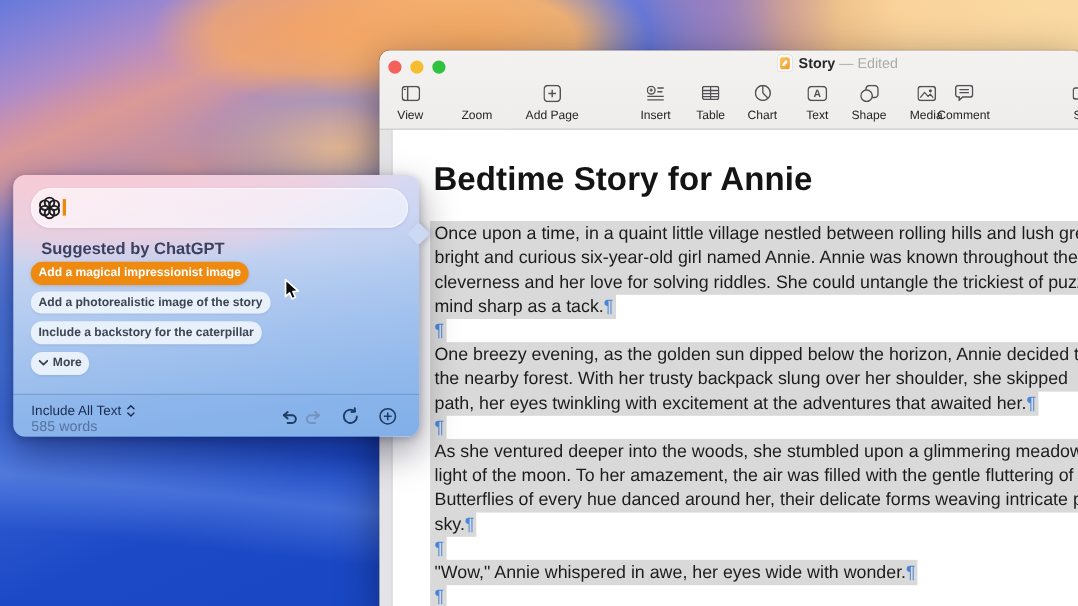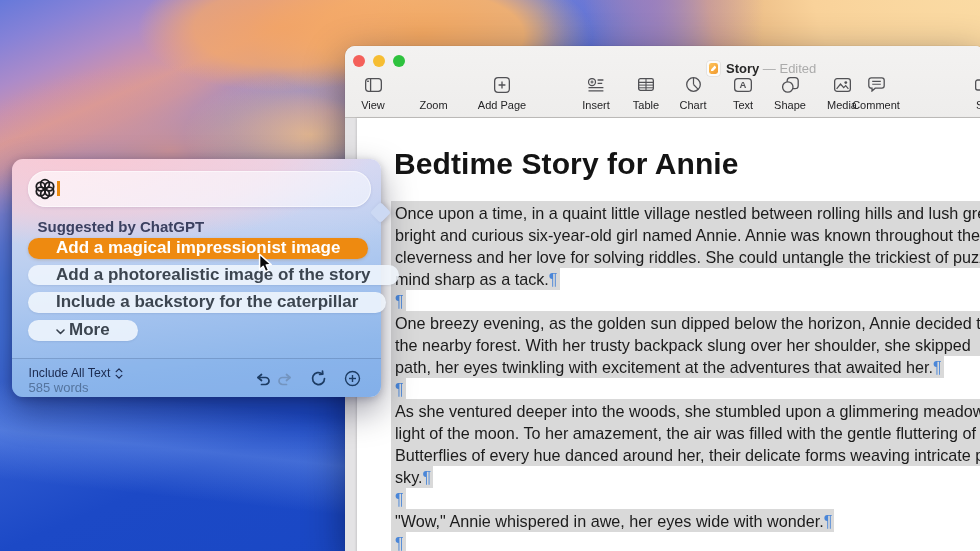--- a/index.html
+++ b/index.html
@@ -26,21 +26,21 @@
   .window { position:absolute; left:345px; top:46px; width:640px; height:510px;
     border-radius:10px 10px 0 0;
     box-shadow: 0 12px 40px rgba(0,0,20,0.45), 0 0 1px rgba(0,0,0,0.35);
     overflow:hidden; background:#f1f0ef; }
   .header { position:absolute; left:0; top:0; right:0; height:72px;
     background:linear-gradient(#f3f2f1, #eeedec); border-bottom:1px solid #c3c1bf; }
   .tl { position:absolute; top:9px; width:12px; height:12px; border-radius:50%; }
   .tl.r { left:7.5px; background:#f4605a; }
   .tl.y { left:27.5px; background:#f6bd32; }
   .tl.g { left:47.5px; background:#2ec23e; }
-  .titlewrap { position:absolute; top:15px; left:362px; height:16px; line-height:16px; font-size:13px; white-space:nowrap; }
+  .titlewrap { position:absolute; top:4px; left:362px; height:16px; line-height:16px; font-size:13px; white-space:nowrap; }
   .pagesicon { display:inline-block; width:13px; height:15px; border-radius:3px;
      background:#fcfbfa; box-shadow:0 0 0 0.5px #d8d6d4; position:relative; vertical-align:-3px; margin-right:6px;}
   .pagesicon:before { content:""; position:absolute; left:1.8px; top:2px; width:9.4px; height:10.8px; border-radius:2.4px;
      background:linear-gradient(135deg,#ffc45c,#f0992e); }
   .pagesicon:after { content:""; position:absolute; left:4px; top:4.4px; width:5.4px; height:6px;
      background:#fff; clip-path:polygon(68% 0, 100% 34%, 30% 100%, 0 100%, 0 68%); }
   .tname { font-weight:bold; color:#272727; }
   .tedited { color:#ababab; }
 
   
@@ -76,22 +76,22 @@
     background:#ccd9f3; transform:rotate(45deg); border-radius:3px;
     box-shadow: 2px -2px 5px rgba(0,0,40,0.15); }
   .inputpill { position:absolute; left:16px; top:11.5px; width:343px; height:36px; border-radius:18px;
     background: linear-gradient(100deg, rgba(255,246,249,0.8) 0%, rgba(252,250,255,0.68) 40%, rgba(248,249,255,0.62) 100%);
     box-shadow: inset 0 0 0 1px rgba(255,255,255,0.55), 0 1px 3px rgba(60,60,120,0.12);
   }
   .gptlogo { position:absolute; left:4.5px; top:6.5px; width:24px; height:24px; }
   .caret { position:absolute; left:29.4px; top:10.5px; width:2.4px; height:15px; background:#e9890f; }
   .refine { position:absolute; left:33.5px; top:9.5px; font-size:14.5px; color:#97979f; }
   .sugg { position:absolute; left:25.5px; top:58.5px; font-size:15px; font-weight:bold; color:#3b4060; }
-  .pill { position:absolute; left:16px; height:20.5px; border-radius:10.5px; font-size:17px; font-weight:600;
-     color:#3c4550; background:rgba(240,246,253,0.88); line-height:20.5px; padding:0 28px;
+  .pill { position:absolute; left:16px; height:20.5px; border-radius:10.5px; font-size:11px; font-weight:600;
+     color:#3c4550; background:rgba(240,246,253,0.88); line-height:20.5px; padding:0 7px;
      box-shadow: 0 1px 2px rgba(40,60,110,0.10); white-space:nowrap; }
   .pill.orange { background:#ee8a10; color:#ffffff; box-shadow:0 1px 3px rgba(150,80,0,0.25); }
   .pill.p1 { top:79px; }
   .pill.p2 { top:105.5px; }
   .pill.p3 { top:133px; }
   .pill.p4 { top:161px; font-weight:600; }
   .divider { position:absolute; left:0; top:198.5px; width:100%; height:1px; background:rgba(70,100,150,0.35); }
   .footer { position:absolute; left:0; top:199.5px; width:100%; height:38.5px; border-radius:0 0 11px 11px;
      background:rgba(120,170,235,0.20); }
   .inc { position:absolute; left:16.5px; top:7px; font-size:12.3px; font-weight:500; color:#1b2b50; }

